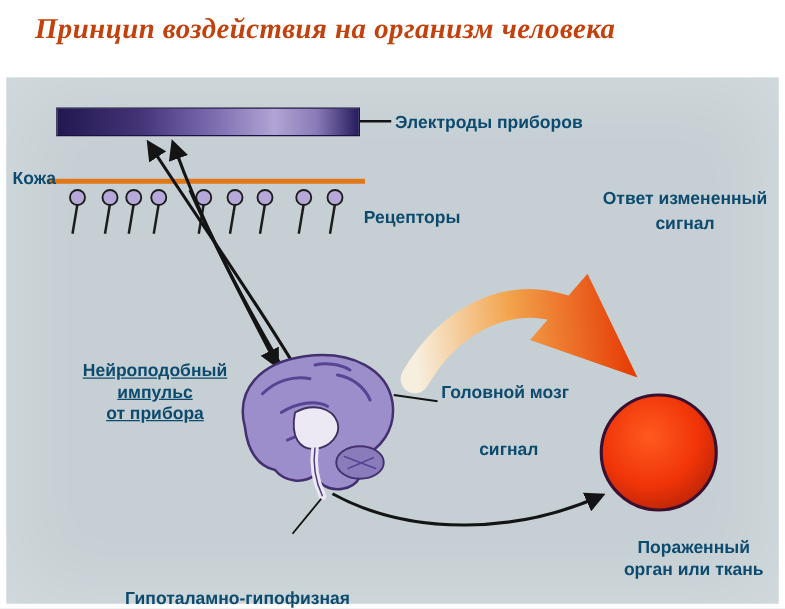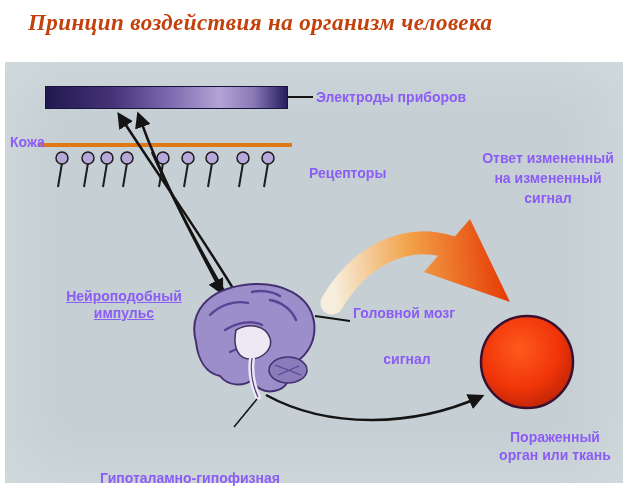--- a/index.html
+++ b/index.html
@@ -27,21 +27,21 @@
   .electrodes-bar{
     position:absolute;left:45px;top:86px;width:241px;height:21px;
     background:linear-gradient(90deg,#221850 0%,#453478 28%,#7d6cb0 52%,#b2a4d4 72%,#8a7ab8 86%,#261c5e 100%);
     border:1px solid #1a1240;
   }
   .skin-line{
     position:absolute;left:38px;top:143px;width:254px;height:4px;
     background:#e07818;
   }
   .lbl{
-    position:absolute;color:#8b5cf6;font-weight:bold;
+    position:absolute;color:#0c4a6e;font-weight:bold;
     font-size:14px;line-height:18px;white-space:nowrap;
   }
   .lbl.block{white-space:normal;text-align:center;}
 </style>
 </head>
 <body>
 
 <div class="panel"></div>
 
 <div class="title">Принцип воздействия на организм человека</div>
@@ -131,32 +131,32 @@
 
   <circle cx="527" cy="362" r="46" fill="url(#organGrad)" stroke="#3a1030" stroke-width="2.5"></circle>
 
   <path d="M266,395 C330,430 415,426 480,397" fill="none" stroke="#141414" stroke-width="2.5" marker-end="url(#ah)"></path>
 </svg>
 
 <div class="lbl" style="left:316px;top:88px;">Электроды приборов</div>
 
 <div class="lbl" style="left:10px;top:133px;">Кожа</div>
 
-<div class="lbl" style="left:309px;top:164px;text-align:right;">Рецепторы</div>
+<div class="lbl" style="left:291px;top:164px;text-align:right;">Рецепторы</div>
 
 <div class="lbl block" style="left:50px;top:288px;width:148px;line-height:17px;text-decoration:underline;">
   <div>Нейроподобный</div>
   <div>импульс</div>
+  <div>от прибора</div>
 </div>
 
 <div class="lbl" style="left:353px;top:304px;">Головной мозг</div>
 
 <div class="lbl block" style="left:470px;top:148px;width:156px;line-height:20px;">
   <div>Ответ измененный</div>
-  <div>на измененный</div>
   <div>сигнал</div>
 </div>
 
 <div class="lbl block" style="left:350px;top:350px;width:114px;line-height:19px;">
   <div>сигнал</div>
 </div>
 
 <div class="lbl block" style="left:80px;top:428px;width:220px;line-height:18px;margin-top:41px;">
   <div>Гипоталамно-гипофизная</div>
   <div>область</div>

